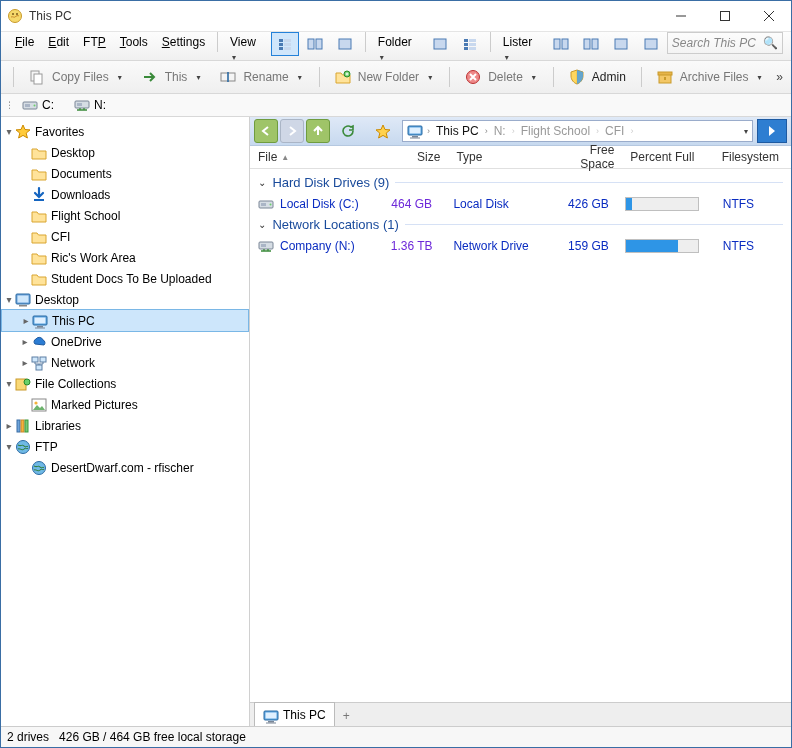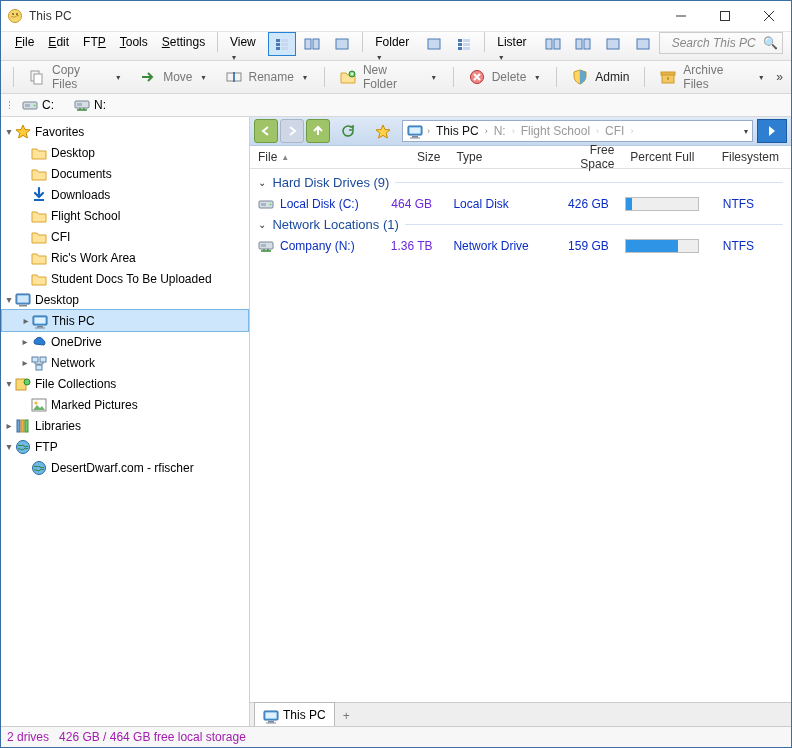--- a/index.html
+++ b/index.html
@@ -10,21 +10,21 @@
   .winbtns{margin-left:auto;display:flex}
   .winbtn{width:44px;height:28px;display:flex;align-items:center;justify-content:center;color:#333}
   .menubar{height:28px;display:flex;align-items:flex-start;padding:0 8px;gap:2px;border-bottom:1px solid #d8d8d8;background:linear-gradient(#fdfdfd,#f0f0f0)}
   .menuitem{padding:3px 6px;border-radius:2px}
   .menuitem u{text-decoration:underline}
   .sep{width:1px;height:20px;background:#ccc;margin:0 4px}
   .tbtn{height:22px;padding:0 5px;display:flex;align-items:center;border:1px solid transparent;gap:3px}
   .tbtn.active{border:1px solid #2481d9;background:#d0e6fb}
   .tbtn svg{display:block}
   .chev{font-size:8px;color:#444;padding:0 2px}
-  .search{margin-left:auto;width:120px;height:20px;border:1px solid #ccc;padding:0 12px;display:flex;align-items:center;color:#888;font-style:italic;position:relative}
+  .search{margin-left:auto;width:120px;height:20px;border:1px solid #ccc;padding:0 4px;display:flex;align-items:center;color:#888;font-style:italic;position:relative}
   .search-icon{position:absolute;right:4px;color:#666;font-style:normal}
   .toolbar2{height:32px;display:flex;align-items:center;padding:0 8px;gap:4px;border-bottom:1px solid #d8d8d8;background:linear-gradient(#fafafa,#efefef)}
   .tb2btn{display:flex;align-items:center;gap:7px;padding:2px 6px;color:#777;border:1px solid transparent}
   .tb2btn.dark{color:#222}
   .toolbar2 .more{margin-left:auto;color:#444}
   .drivebar{height:22px;display:flex;align-items:center;padding:0 4px;border-bottom:1px solid #d8d8d8;background:#f9f9f9;gap:2px}
   .drivebar .sepv{width:4px}
   .drivebar .item{display:flex;align-items:center;gap:4px;padding:1px 6px}
   .body{flex:1;display:flex;min-height:0}
   .tree{width:248px;border-right:1px solid #d0d0d0;overflow:auto;padding:4px 0}
@@ -60,21 +60,21 @@
   .row .csize{width:60px;text-align:center;color:#6d28d9}
   .row .ctype{width:96px;color:#0a2cc1}
   .row .cfree{width:66px;text-align:right;color:#0a2cc1}
   .row .cpct{width:86px}
   .row .cfs{width:70px;color:#0a2cc1;padding-left:16px}
   .bar{width:72px;height:12px;border:1px solid #bfbfbf;background:#eee;position:relative}
   .bar .fill{position:absolute;left:0;top:0;bottom:0;background:#2e95e6}
   .tabstrip{height:23px;background:#eee;border-top:1px solid #ccc;display:flex;align-items:end;padding:0 4px}
   .tab{background:#fff;border:1px solid #bbb;border-bottom:none;padding:2px 8px;display:flex;align-items:center;gap:6px;font-size:12px;height:19px}
   .tabplus{padding:2px 7px;color:#777;border:1px solid transparent}
-  .status{height:20px;border-top:1px solid #ccc;display:flex;align-items:center;padding:0 6px;font-size:12px;color:#a21caf;background:#f7f7f7}
+  .status{height:20px;border-top:1px solid #ccc;display:flex;align-items:center;padding:0 6px;font-size:12px;color:#000000;background:#f7f7f7}
   .status .sp2{width:10px}
   svg{overflow:visible}
 </style>
 </head>
 <body>
 
 <svg width="0" height="0" style="position:absolute">
   <defs>
     <g id="i-thispc">
       <rect x="1" y="3" width="14" height="9" rx="1" fill="#5aa5e0" stroke="#2b6aa3"></rect>
@@ -291,21 +291,21 @@
         <svg width="16" height="16">
           <use href="#i-copy"></use>
         </svg>
         <span>Copy Files</span>
         <span class="chev">▾</span>
       </span>
     <span class="tb2btn">
         <svg width="16" height="16">
           <use href="#i-move"></use>
         </svg>
-        <span>Move</span>
+        <span>This</span>
         <span class="chev">▾</span>
       </span>
     <span class="tb2btn">
         <svg width="16" height="16">
           <use href="#i-rename"></use>
         </svg>
         <span>Rename</span>
         <span class="chev">▾</span>
       </span>
     <div class="sep"></div>

